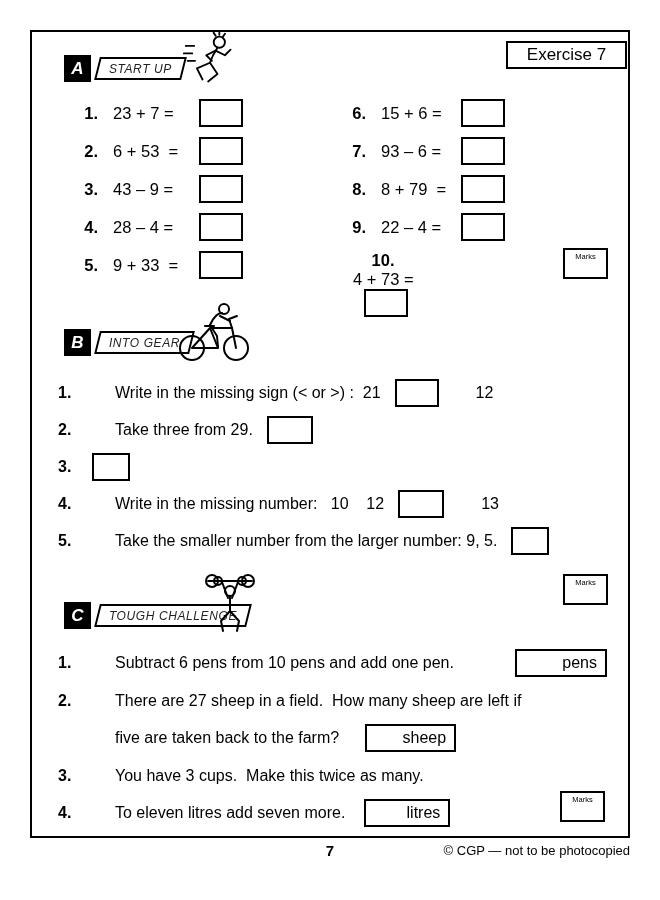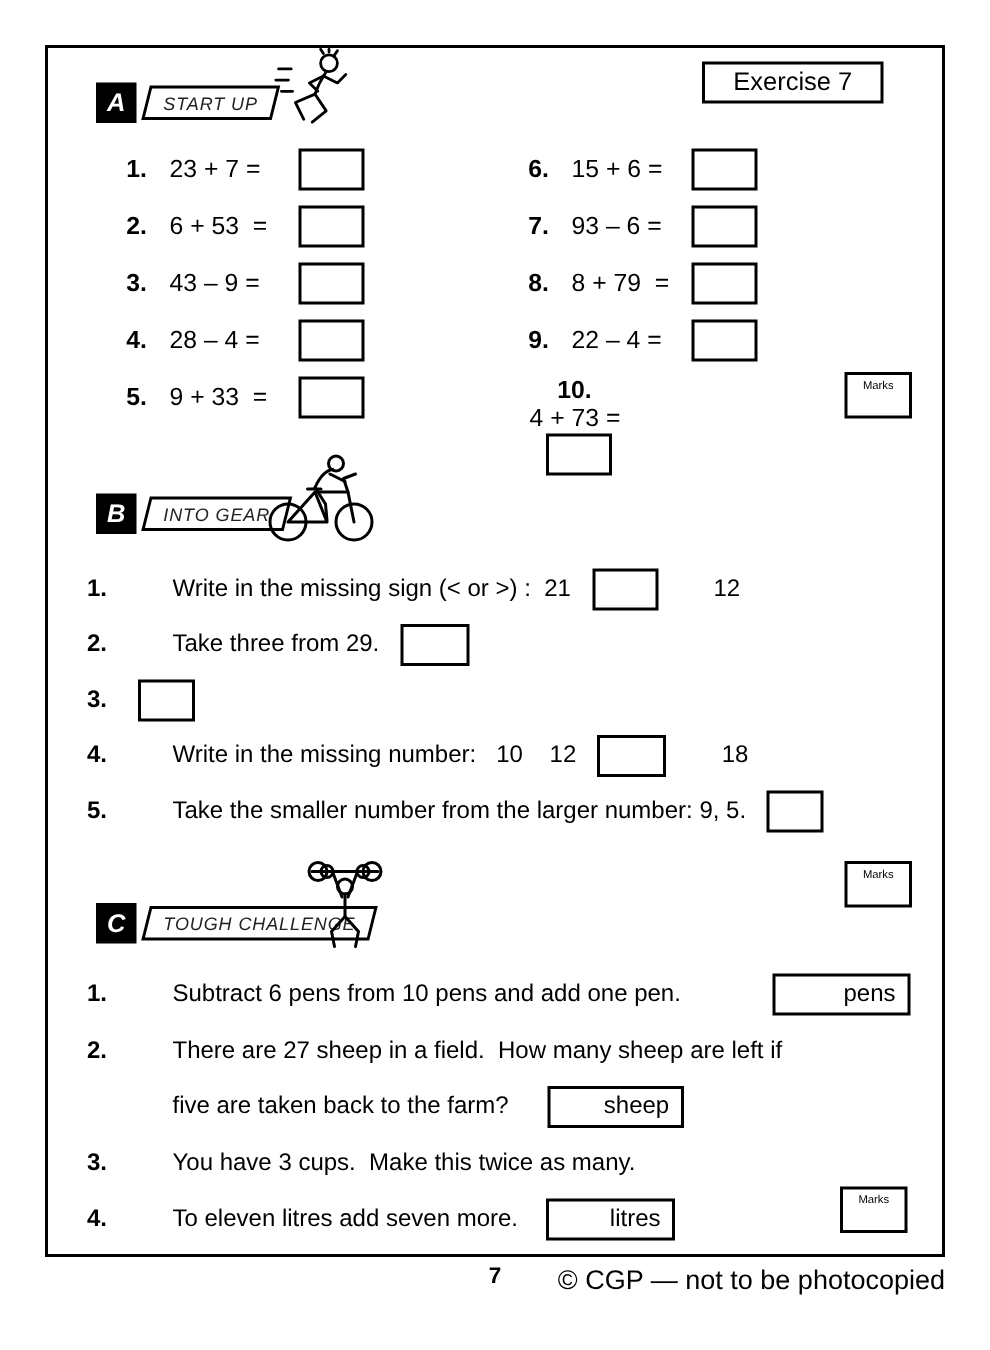--- a/index.html
+++ b/index.html
@@ -1,19 +1,19 @@
 <!DOCTYPE html>
 <html><head>
 <meta charset="utf-8">
 <style>
   html,body{margin:0;padding:0;background:#fff;}
   .sheet{position:relative;width:660px;height:900px;background:#fff;color:#000;
          font-family:"Liberation Sans",sans-serif;overflow:hidden;}
   .frame{position:absolute;left:30px;top:30px;width:596px;height:804px;border:2px solid #000;}
-  .exbox{position:absolute;left:468px;top:41px;width:117px;height:24px;border:2px solid #000;
+  .exbox{position:absolute;left:506px;top:41px;width:117px;height:24px;border:2px solid #000;
          background:#fff;display:flex;align-items:center;justify-content:center;font-size:17px;}
   .secsq{position:absolute;width:27px;height:27px;background:#000;color:#fff;display:flex;
          align-items:center;justify-content:center;font-size:17px;font-weight:bold;font-style:italic;z-index:3;}
   .seclabel{position:absolute;height:19px;border:2px solid #000;background:#fff;display:flex;
          align-items:center;padding:0 10px;transform:skewX(-14deg);z-index:1;}
   .seclabel span{transform:skewX(14deg);font-style:italic;font-size:12px;letter-spacing:.6px;
          white-space:nowrap;color:#222;}
   .icon{position:absolute;z-index:2;}
   .icon svg{display:block;}
   .arow{position:absolute;height:28px;display:flex;align-items:center;font-size:16.5px;}
@@ -31,21 +31,21 @@
   .crow-cont{left:115px;}
   .cnum{font-weight:bold;width:20px;flex:none;}
   .ctext{margin-left:37px;white-space:pre;}
   .crow-cont .ctext{margin-left:0;}
   .unitbox{flex:none;height:24px;border:2px solid #000;background:#fff;display:flex;
          align-items:center;justify-content:flex-end;padding:0 8px;font-size:16px;}
   .marksbox{position:absolute;width:41px;height:25px;border:2px solid #000;background:#fff;
          font-size:7.5px;display:flex;justify-content:center;align-items:flex-start;padding-top:2px;}
   .footer-page{position:absolute;top:842px;left:0;width:660px;text-align:center;
          font-weight:bold;font-size:15px;}
-  .footer-copy{position:absolute;top:843px;right:30px;font-size:18px;}
+  .footer-copy{position:absolute;top:843px;right:30px;font-size:13px;}
   .doodle{stroke:#000;stroke-width:2;fill:none;stroke-linecap:round;stroke-linejoin:round;}
 </style>
 </head>
 <body>
 
 <div class="sheet">
   <div class="frame"></div>
 
   <div class="exbox">Exercise 7</div>
 
@@ -158,21 +158,21 @@
   </div>
   <div class="brow" style="top:453px;">
     <span class="bnum">3.</span>
     <span class="ansbox" style="width:34px;"></span>
     <span class="btext post"></span>
   </div>
   <div class="brow" style="top:490px;">
     <span class="bnum">4.</span>
     <span class="btext">Write in the missing number:   10    12</span>
     <span class="ansbox" style="width:42px;"></span>
-    <span class="btext post">18</span>
+    <span class="btext post">13</span>
   </div>
   <div class="brow" style="top:527px;">
     <span class="bnum">5.</span>
     <span class="btext">Take the smaller number from the larger number: 9, 5.</span>
     <span class="ansbox" style="width:34px;"></span>
     <span class="btext post"></span>
   </div>
 
   <div class="marksbox" style="left:563px;top:574px;">
     <span>Marks</span>

